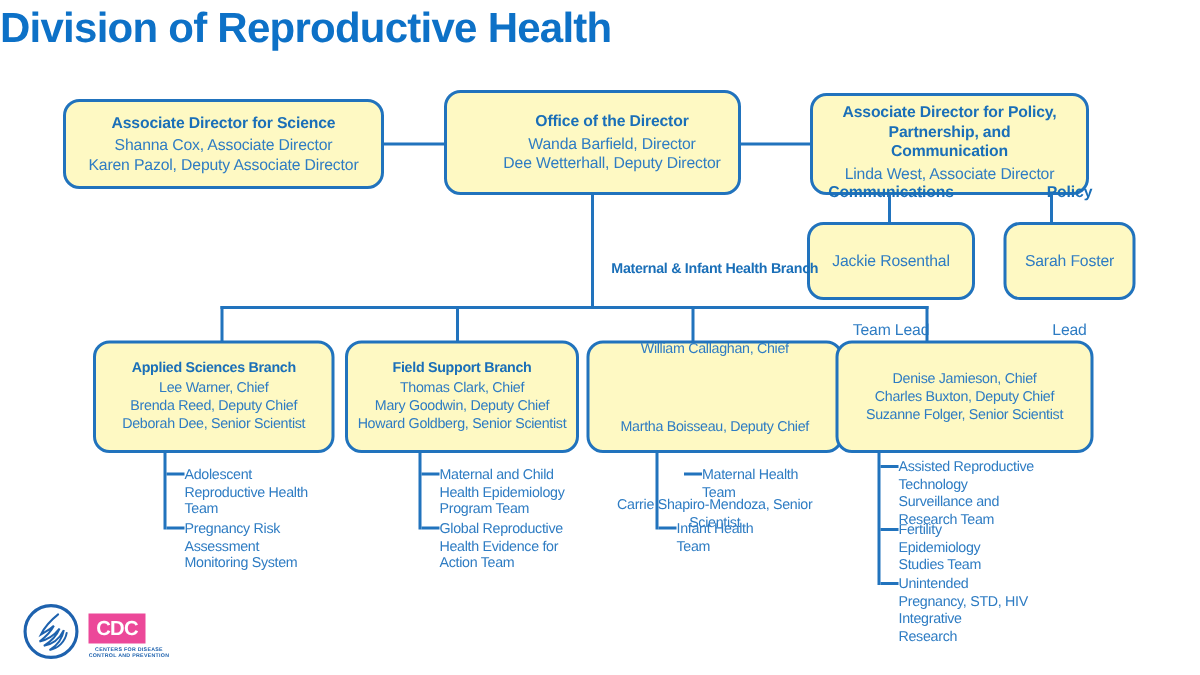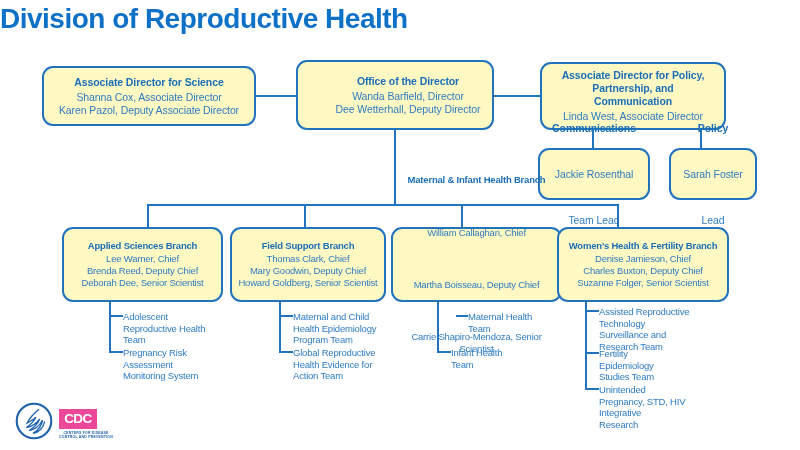--- a/index.html
+++ b/index.html
@@ -141,21 +141,20 @@
   </div>
 
   <div class="box branchbox b-br3">
     <div class="bt">Maternal &amp; Infant Health Branch</div>
     <div>William Callaghan, Chief</div>
     <div>Martha Boisseau, Deputy Chief</div>
     <div>Carrie Shapiro-Mendoza, Senior Scientist</div>
   </div>
 
   <div class="box branchbox b-br4">
-    <div class="bt">Women’s Health &amp; Fertility Branch</div>
     <div>Denise Jamieson, Chief</div>
     <div>Charles Buxton, Deputy Chief</div>
     <div>Suzanne Folger, Senior Scientist</div>
   </div>
 
   <div class="conn c-ab"></div>
   <div class="conn c-bc"></div>
   <div class="conn c-bdown"></div>
   <div class="conn c-branchh"></div>
   <div class="conn c-s1"></div>

